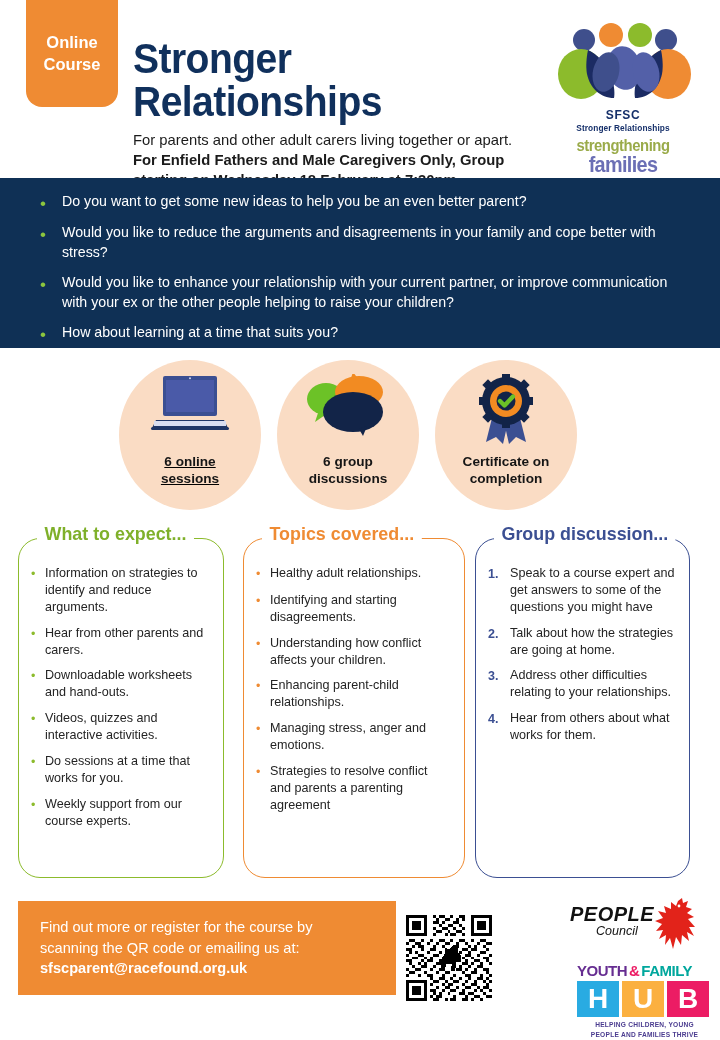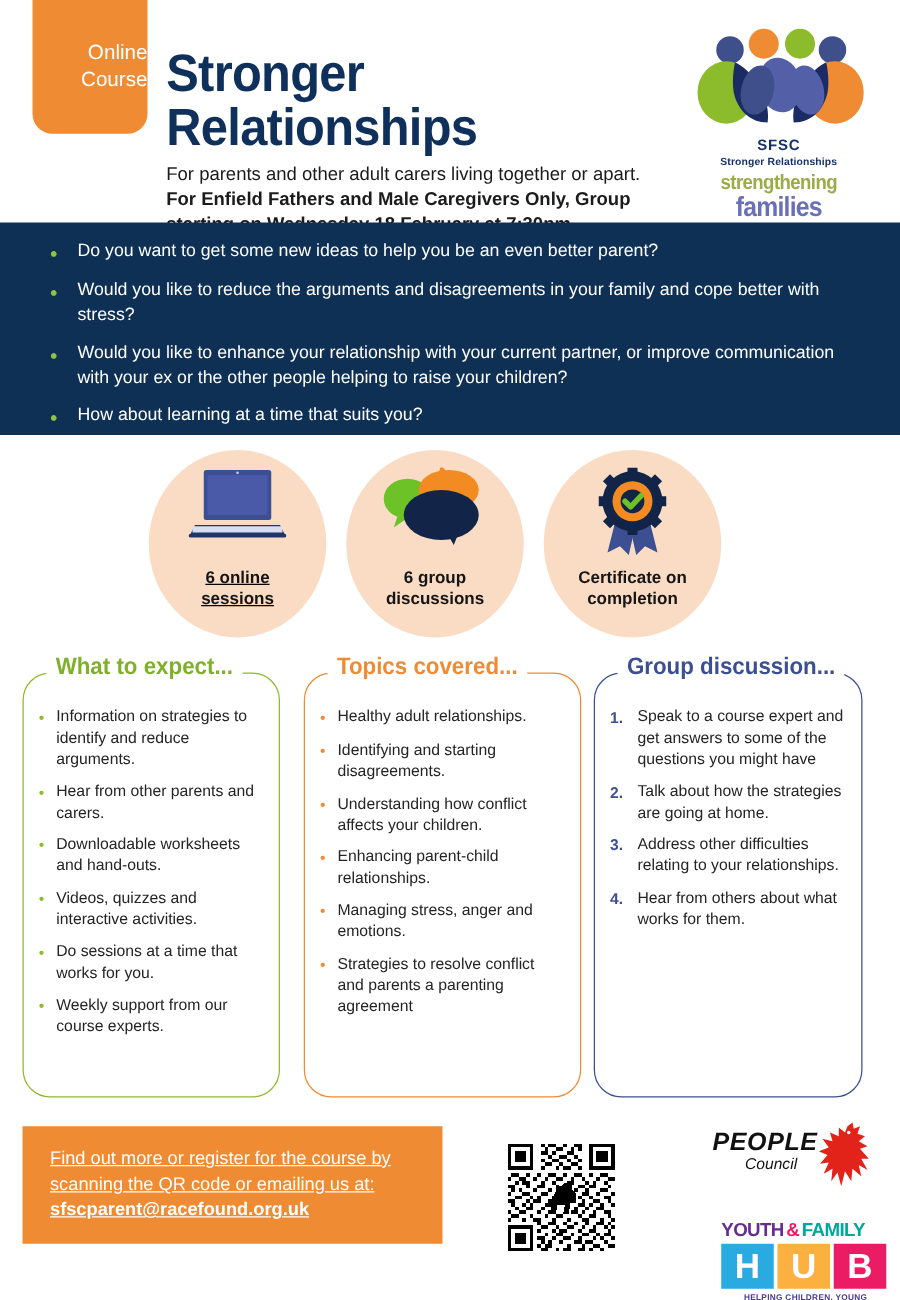--- a/index.html
+++ b/index.html
@@ -9,22 +9,22 @@
     font-family: "Liberation Sans", sans-serif;
     overflow: hidden;
   }
   .poster { position: relative; width: 720px; height: 1040px; background: #fff; }
 
   
   .header { position: relative; height: 178px; }
   .badge {
     position: absolute; left: 26px; top: 0; width: 92px; height: 107px;
     background: #ef8b33; border-radius: 0 0 16px 16px;
-    display: flex; flex-direction: column; justify-content: center; align-items: flex-end;
-    color: #ffffff; font-weight: normal; font-size: 16.5px; line-height: 1.33;
+    display: flex; flex-direction: column; justify-content: center; align-items: center;
+    color: #ffffff; font-weight: bold; font-size: 16.5px; line-height: 1.33;
   }
   .title-block { position: absolute; left: 133px; top: 38px; width: 400px; }
   .main-title {
     font-family: "Liberation Sans Narrow","Liberation Sans", sans-serif;
     font-size: 42px; font-weight: bold; color: #10305c; letter-spacing: -0.6px;
     transform: scaleX(0.93); transform-origin: left center; line-height: 1.02;
   }
   .subtitle { margin-top: 6px; font-size: 14.8px; line-height: 1.37; color: #1b1b1b; }
   .subtitle b { font-weight: bold; }
 
@@ -80,36 +80,36 @@
   .box-item { display: flex; margin-bottom: 9px; }
   .box-marker { flex: none; font-size: 12.5px; line-height: 1.35; padding-top: 1px; }
   .box-1 .box-marker { color: #8cbb2c; width: 14px; }
   .box-2 .box-marker { color: #ef8b33; width: 14px; }
   .box-3 .box-marker { color: #3b4f92; width: 22px; font-weight: bold; font-size: 12.5px; }
   .box-text { font-size: 12.6px; line-height: 1.34; color: #242424; }
 
   
   .footer { position: absolute; left: 0; top: 888px; width: 720px; height: 152px; }
   .cta {
-    position: absolute; left: 18px; top: 13px; width: 336px; height: 94px;
+    position: absolute; left: 18px; top: 13px; width: 378px; height: 94px;
     background: #ef8b33; color: #ffffff; padding: 16px 22px;
-    font-size: 14.6px; line-height: 1.42; text-decoration: underline;
+    font-size: 14.6px; line-height: 1.42;
   }
   .cta b { font-weight: bold; }
 
   .qr { position: absolute; left: 406px; top: 915px; width: 86px; height: 86px; }
 
   
   .enfield { position: absolute; left: 570px; top: 903px; width: 140px; height: 62px; }
   .enfield-word { font-size: 20px; font-weight: bold; font-style: italic; color: #111; letter-spacing: .5px; }
   .enfield-sub { font-size: 12.5px; font-style: italic; color: #111; text-align: left; margin-top: -2px; margin-left: 26px; }
 
   
   .hub { position: absolute; left: 577px; top: 962px; width: 135px; height: 76px; }
-  .hub-top { display: flex; align-items: flex-start; gap: 2px; font-size: 15px; font-weight: bold; letter-spacing: -.5px; margin-top: 14px; }
+  .hub-top { display: flex; align-items: flex-start; gap: 2px; font-size: 15px; font-weight: bold; letter-spacing: -.5px; }
   .hub-y { color: #662d91; }
   .hub-amp { color: #ec1c64; }
   .hub-f { color: #00a79d; }
   .hub-letters { display: flex; gap: 3px; margin-top: 2px; }
   .hub-letter { width: 42px; height: 36px; display: flex; align-items: center; justify-content: center;
                 font-size: 28px; font-weight: bold; color: #ffffff; line-height: 1; }
   .hub-h { background: #29abe2; }
   .hub-u { background: #fbb040; }
   .hub-b { background: #ec1c64; }
   .hub-tag { margin-top: 3px; font-size: 6.6px; font-weight: bold; color: #4a3b8f; text-align: center; line-height: 1.45; letter-spacing: .25px; }

